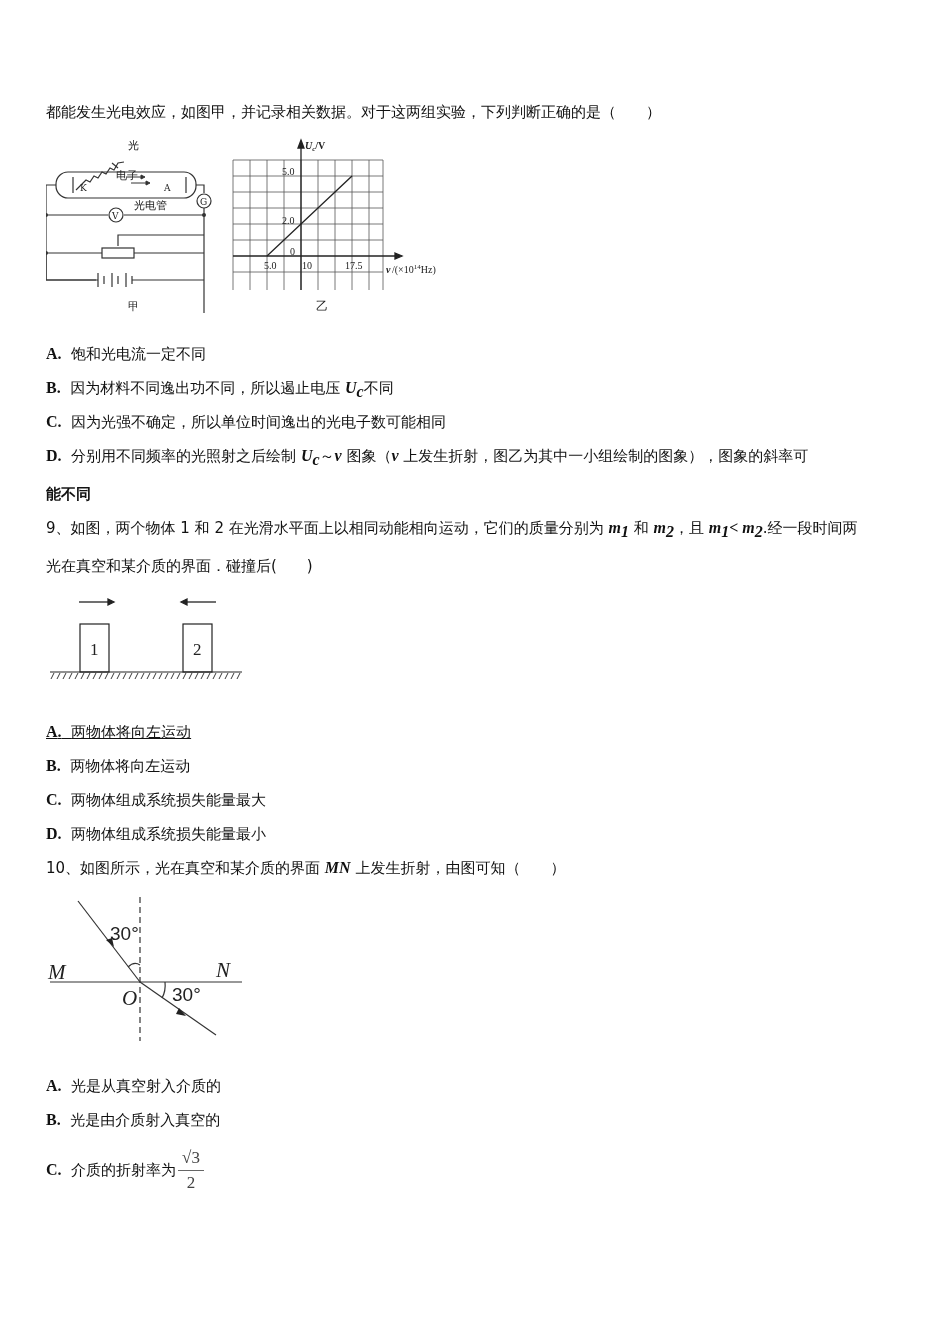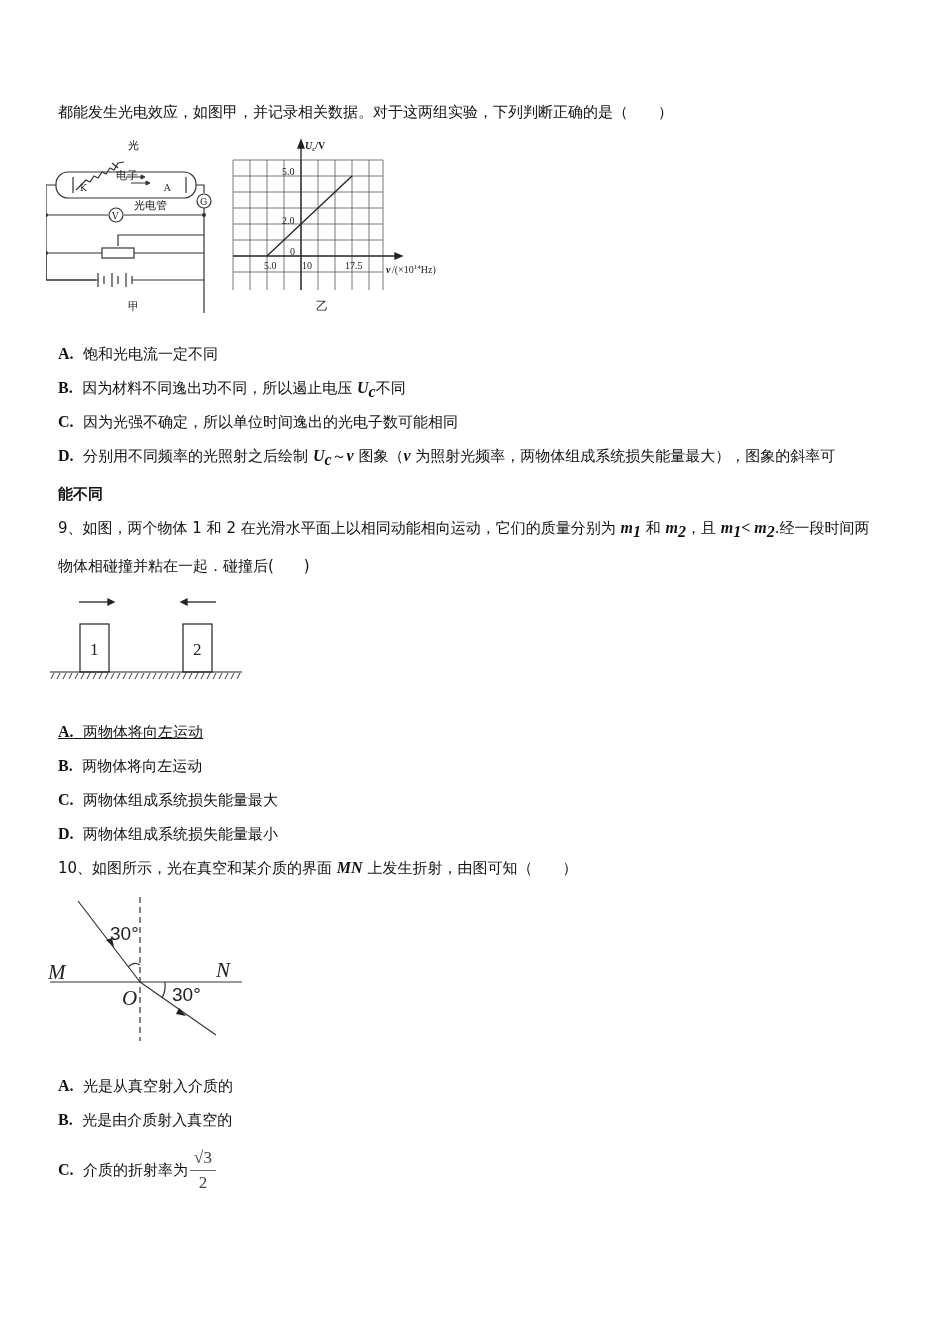--- a/index.html
+++ b/index.html
@@ -1,20 +1,20 @@
 <!DOCTYPE html>
 <html><head>
 <meta charset="utf-8">
 <style>
   html, body { margin: 0; padding: 0; background: #ffffff; }
   body {
     width: 950px; height: 1344px; position: relative; overflow: hidden;
     font-family: "DejaVu Sans", sans-serif; color: #111; font-size: 15px;
   }
-  .line { position: absolute; left: 46px; white-space: nowrap; line-height: 20px; margin-left: 12px; }
+  .line { position: absolute; left: 46px; white-space: nowrap; line-height: 20px; }
   .opt-letter { font-family: "Liberation Serif", serif; font-weight: bold; font-size: 16px; }
   .it { font-family: "Liberation Serif", serif; font-style: italic; font-weight: bold; font-size: 16px; }
   .serif { font-family: "Liberation Serif", serif; font-weight: bold; font-size: 16px; }
   sub { font-size: 10px; }
   .fig { position: absolute; }
   .frac { display: inline-block; vertical-align: middle; text-align: center; font-family: "Liberation Serif", serif; color: #444; font-size: 17px; margin-left: 2px; }
   .frac .num { display: block; border-bottom: 1px solid #666; padding: 0 4px; }
   .frac .den { display: block; }
 </style>
 </head>
@@ -133,28 +133,28 @@
 <div class="line" style="top:378px;">
   <span class="opt-letter">B</span><span class="opt-letter">.</span>&nbsp;
   <span>因为材料不同逸出功不同，所以遏止电压 </span><span class="it">U</span><sub class="it">c</sub><span>不同</span>
 </div>
 <div class="line" style="top:412px;">
   <span class="opt-letter">C</span><span class="opt-letter">.</span>&nbsp;
   <span>因为光强不确定，所以单位时间逸出的光电子数可能相同</span>
 </div>
 <div class="line" style="top:446px;">
   <span class="opt-letter">D</span><span class="opt-letter">.</span>&nbsp;
-  <span>分别用不同频率的光照射之后绘制 </span><span class="it">U</span><sub class="it">c</sub><span>～</span><span class="it">ν</span><span> 图象（</span><span class="it">ν</span><span> 为照射光频率，两物体组成系统损失能量最大），图象的斜率可</span>
+  <span>分别用不同频率的光照射之后绘制 </span><span class="it">U</span><sub class="it">c</sub><span>～</span><span class="it">ν</span><span> 图象（</span><span class="it">ν</span><span> 上发生折射，图乙为其中一小组绘制的图象），图象的斜率可</span>
 </div>
 <div class="line" style="top:484px;font-weight:bold;">能不同</div>
 
 <div class="line" style="top:518px;text-align:center;">
   <span>9、如图，两个物体 1 和 2 在光滑水平面上以相同动能相向运动，它们的质量分别为 </span><span class="it">m</span><sub class="it">1</sub><span> 和 </span><span class="it">m</span><sub class="it">2</sub><span>，且 </span><span class="it">m</span><sub class="it">1</sub><span class="serif">&lt; </span><span class="it">m</span><sub class="it">2</sub><span>.经一段时间两</span>
 </div>
-<div class="line" style="top:556px;">物体相碰撞并粘在一起．碰撞后(　　)</div>
+<div class="line" style="top:556px;">光在真空和某介质的界面．碰撞后(　　)</div>
 
 <svg class="fig" style="left:46px; top:590px;" width="200" height="95" viewBox="0 0 200 95">
   <g stroke="#222" stroke-width="1.3" fill="#222">
     <line x1="33" y1="12" x2="62" y2="12"></line>
       <polygon points="62,9 68,12 62,15"></polygon>
     <line x1="170" y1="12" x2="141" y2="12"></line>
       <polygon points="141,9 135,12 141,15"></polygon>
   </g>
   <g stroke="#222" stroke-width="1.2" fill="none">
     <rect x="34" y="34" width="29" height="48"></rect>

